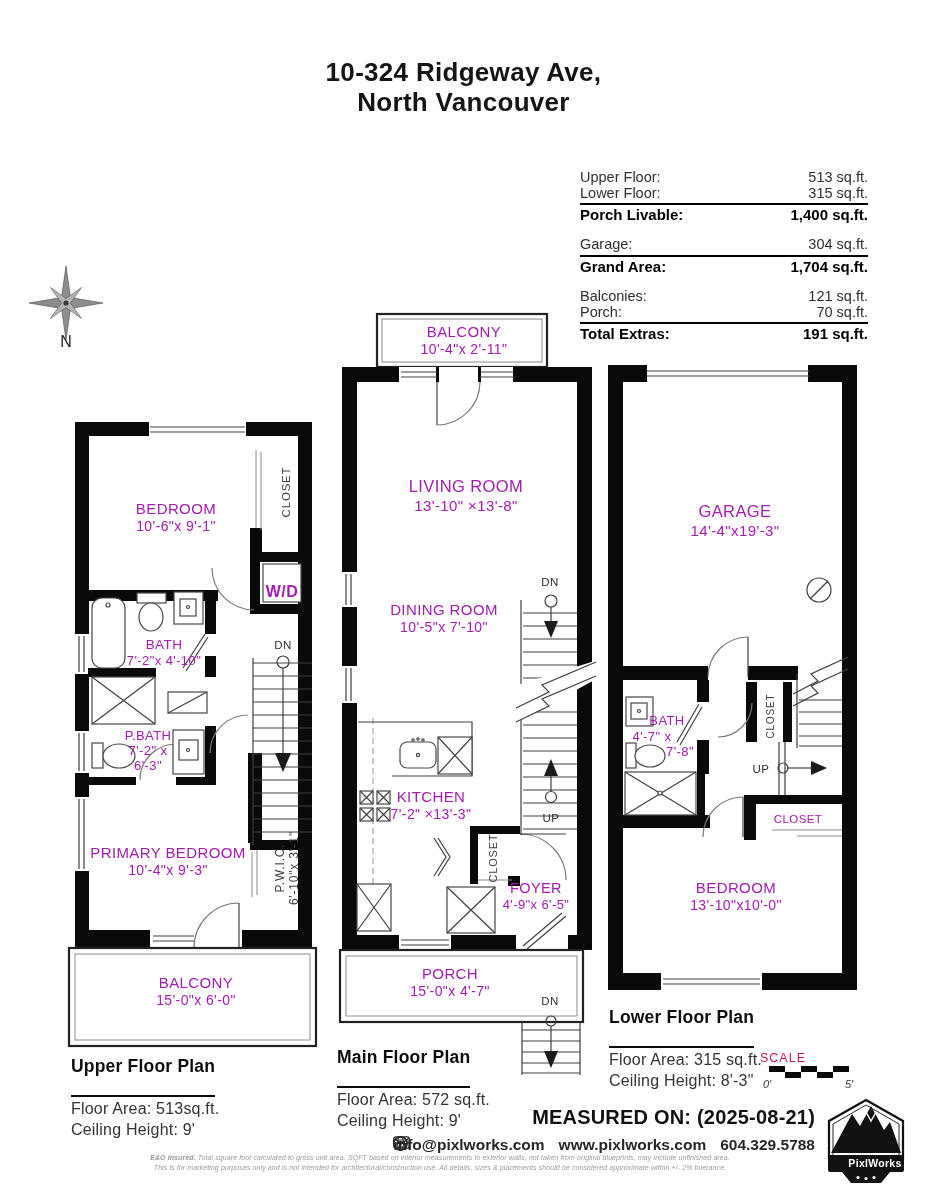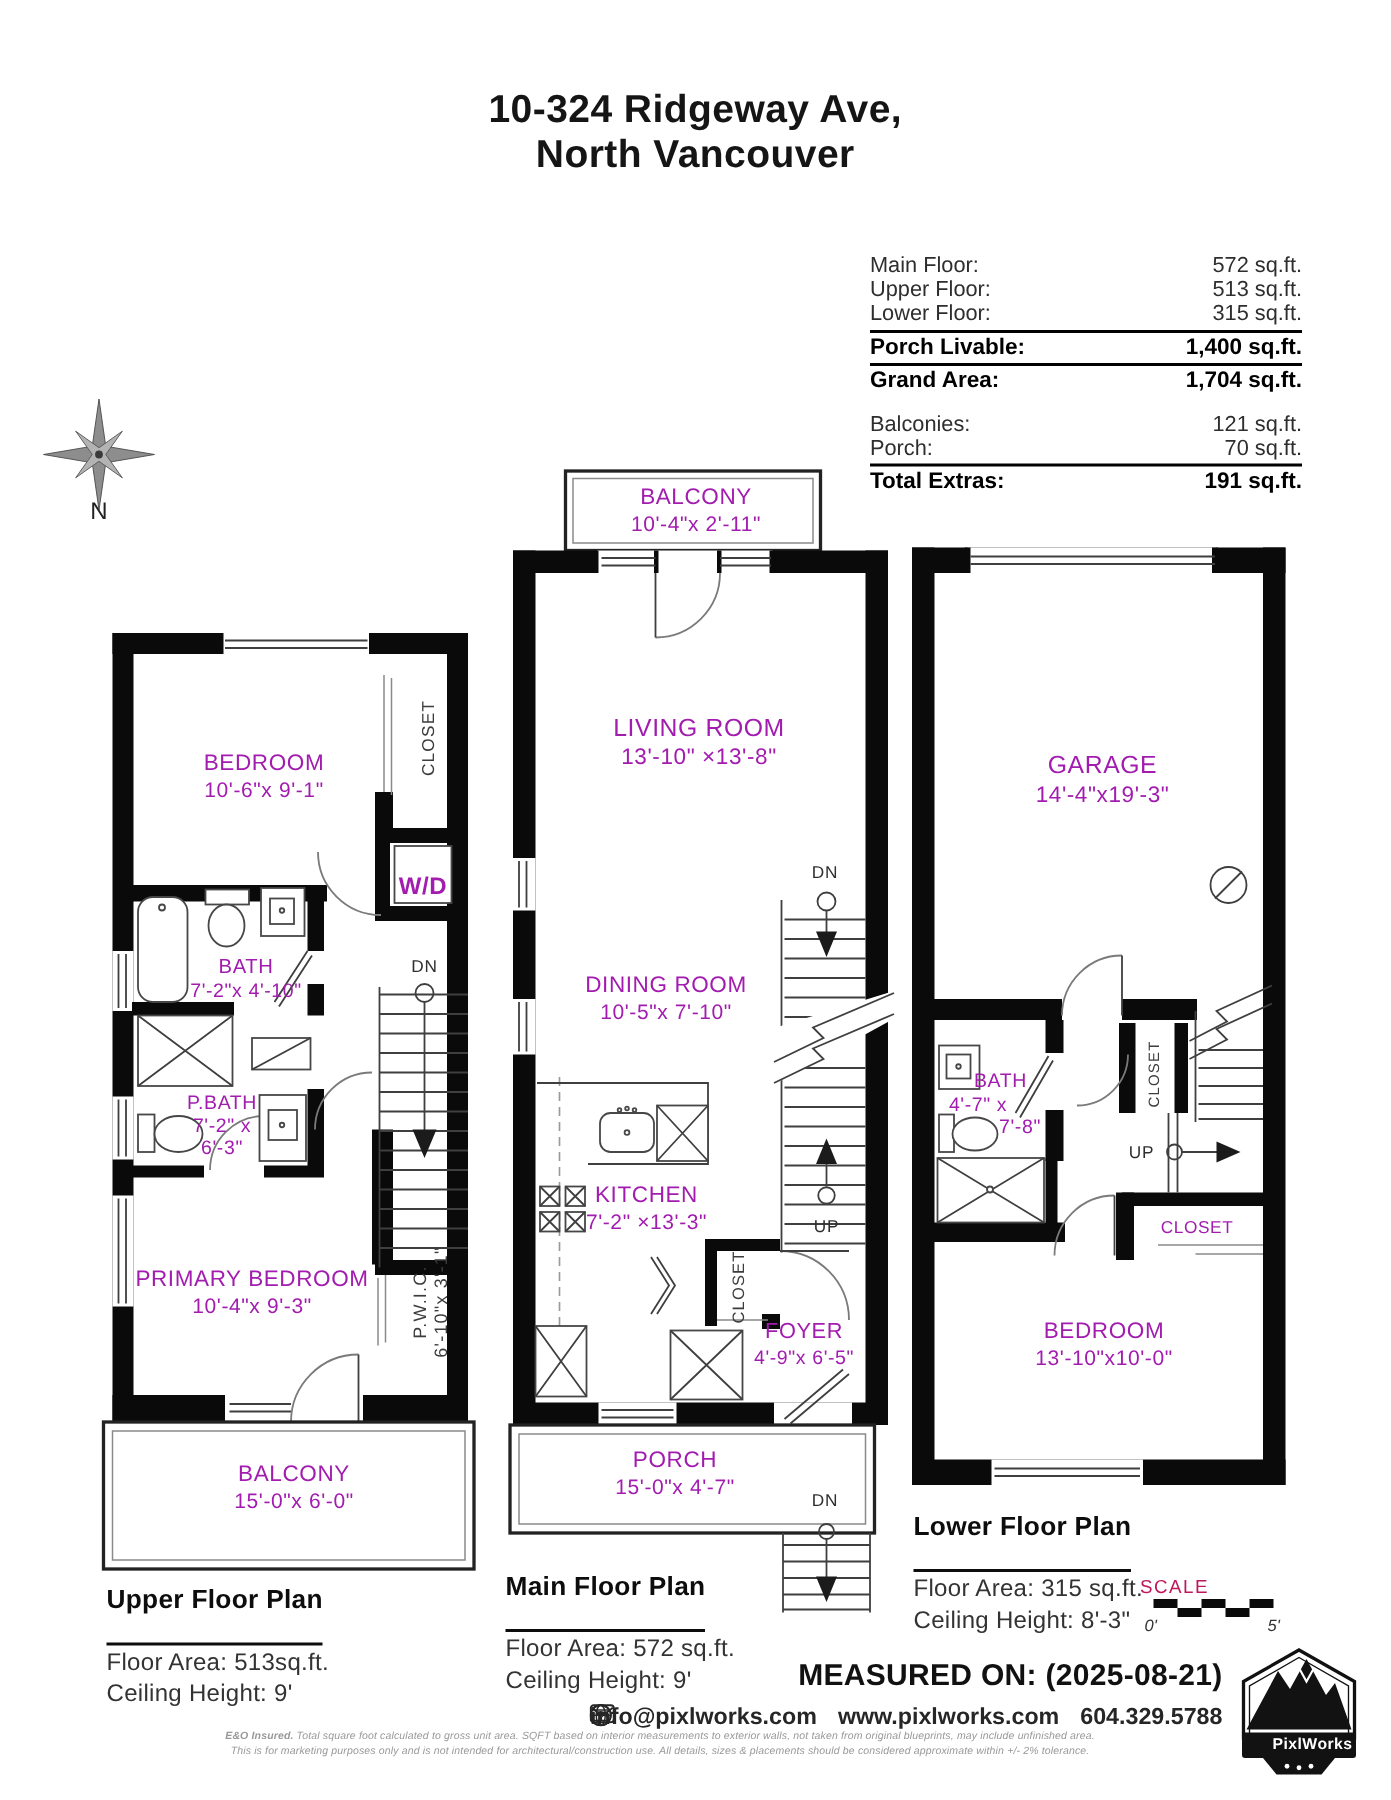--- a/index.html
+++ b/index.html
@@ -299,34 +299,34 @@
   </g>
 </svg>
 
 <div class="title">
   <div>10-324 Ridgeway Ave,</div>
   <div>North Vancouver</div>
 </div>
 
 <div class="area">
   <div class="arow">
-      <span>Main Floor:</span>
-      <span>572 sq.ft.</span>
-    </div>
-  <div class="arow">
       <span>Upper Floor:</span>
       <span>513 sq.ft.</span>
     </div>
   <div class="arow">
       <span>Lower Floor:</span>
       <span>315 sq.ft.</span>
     </div>
   <div class="arow atotal">
       <span>Porch Livable:</span>
       <span>1,400 sq.ft.</span>
+    </div>
+  <div class="arow agap">
+      <span>Garage:</span>
+      <span>304 sq.ft.</span>
     </div>
   <div class="arow atotal">
       <span>Grand Area:</span>
       <span>1,704 sq.ft.</span>
     </div>
   <div class="arow agap">
       <span>Balconies:</span>
       <span>121 sq.ft.</span>
     </div>
   <div class="arow">
@@ -372,21 +372,21 @@
 
 <div class="lbl" style="left:464px;top:340px">
   <div class="nm">BALCONY</div>
   <div class="dm">10'-4"x 2'-11"</div>
 </div>
 <div class="lbl s16" style="left:466px;top:495px">
   <div class="nm">LIVING ROOM</div>
   <div class="dm">13'-10" ×13'-8"</div>
 </div>
 <div class="lbl stair" style="left:550px;top:582px">DN</div>
-<div class="lbl" style="left:444px;top:665px">
+<div class="lbl" style="left:444px;top:618px">
   <div class="nm">DINING ROOM</div>
   <div class="dm">10'-5"x 7'-10"</div>
 </div>
 <div class="lbl" style="left:431px;top:805px">
   <div class="nm">KITCHEN</div>
   <div class="dm">7'-2" ×13'-3"</div>
 </div>
 <div class="lbl stair" style="left:551px;top:818px">UP</div>
 <div class="vlbl" style="left:493px;top:858px;font-size:11px">CLOSET</div>
 <div class="lbl s13" style="left:536px;top:896px">

